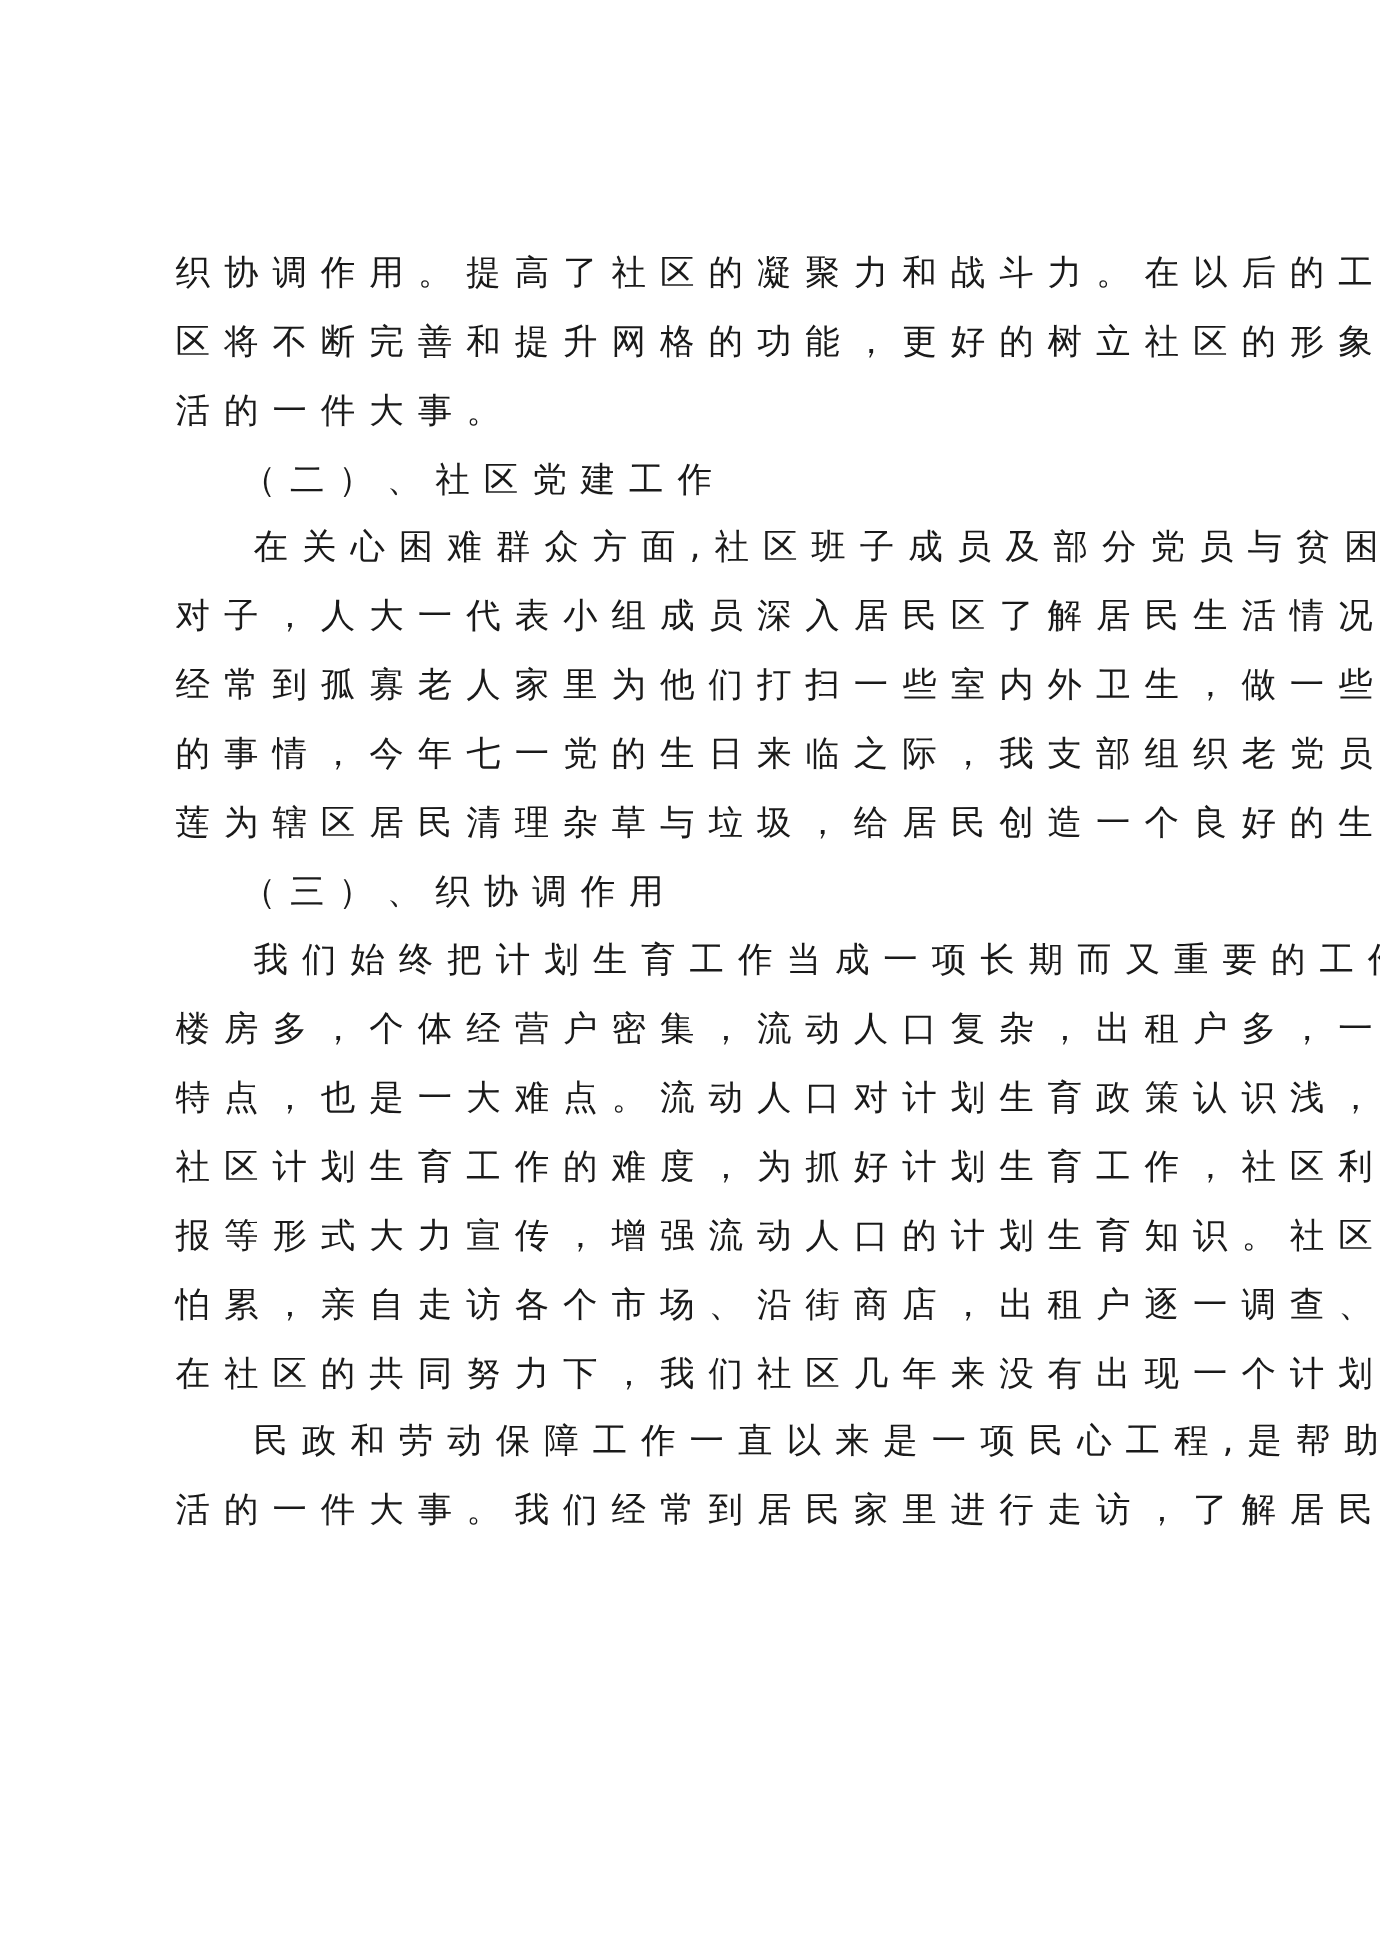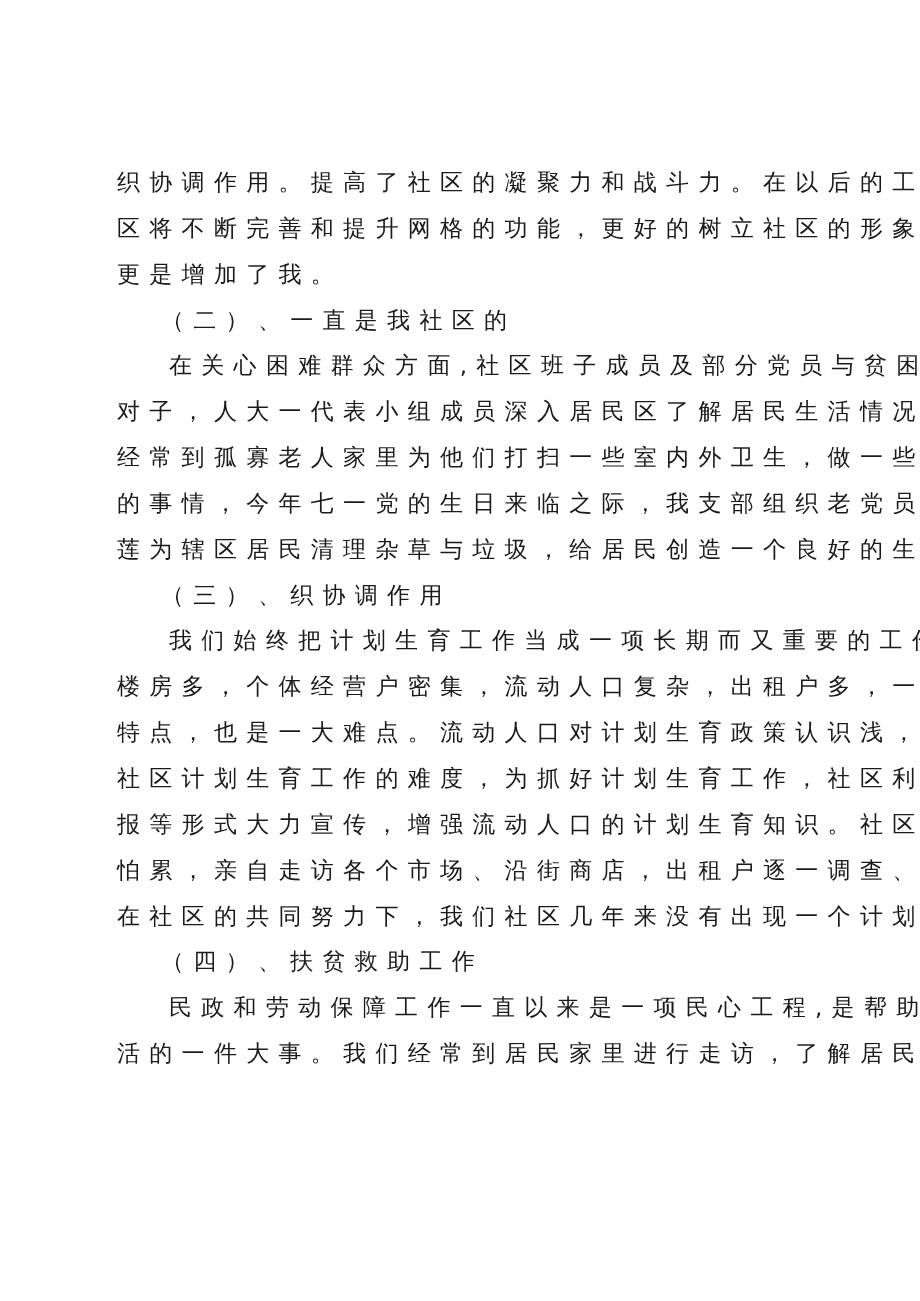--- a/index.html
+++ b/index.html
@@ -43,32 +43,31 @@
       padding-left: 44px;
     }
   </style>
 </head>
 <body>
 
 <div class="page">
   <div class="text-block">
     <div class="line">织协调作用。提高了社区的凝聚力和战斗力。在以后的工作中，我们社</div>
     <div class="line">区将不断完善和提升网格的功能，更好的树立社区的形象，更好地为社</div>
-    <div class="line">更是增加了我。</div>
-    <div class="line heading">（二）、一直是我社区的</div>
+    <div class="line">活的一件大事。</div>
+    <div class="line heading">（二）、社区党建工作</div>
     <div class="line indent">在关心困难群众方面,社区班子成员及部分党员与贫困户结成帮扶</div>
     <div class="line">对子，人大一代表小组成员深入居民区了解居民生活情况,班子成员还</div>
     <div class="line">经常到孤寡老人家里为他们打扫一些室内外卫生，做一些我们力所能及</div>
     <div class="line">的事情，今年七一党的生日来临之际，我支部组织老党员周文江、杜凤</div>
     <div class="line">莲为辖区居民清理杂草与垃圾，给居民创造一个良好的生活环境。</div>
     <div class="line heading">（三）、织协调作用</div>
     <div class="line indent">我们始终把计划生育工作当成一项长期而又重要的工作,面对社区</div>
     <div class="line">楼房多，个体经营户密集，流动人口复杂，出租户多，一直是我社区的</div>
     <div class="line">特点，也是一大难点。流动人口对计划生育政策认识浅，更是增加了我</div>
     <div class="line">社区计划生育工作的难度，为抓好计划生育工作，社区利用宣传栏、板</div>
     <div class="line">报等形式大力宣传，增强流动人口的计划生育知识。社区成员不怕苦不</div>
     <div class="line">怕累，亲自走访各个市场、沿街商店，出租户逐一调查、登记、造册，</div>
     <div class="line">在社区的共同努力下，我们社区几年来没有出现一个计划外生育。</div>
-    <div class="line heading">（四）、扶贫救助工作</div>
     <div class="line indent">民政和劳动保障工作一直以来是一项民心工程,是帮助解决居民生</div>
     <div class="line">活的一件大事。我们经常到居民家里进行走访，了解居民实际困难及最</div>
   </div>
 </div>
 
 </body></html>

